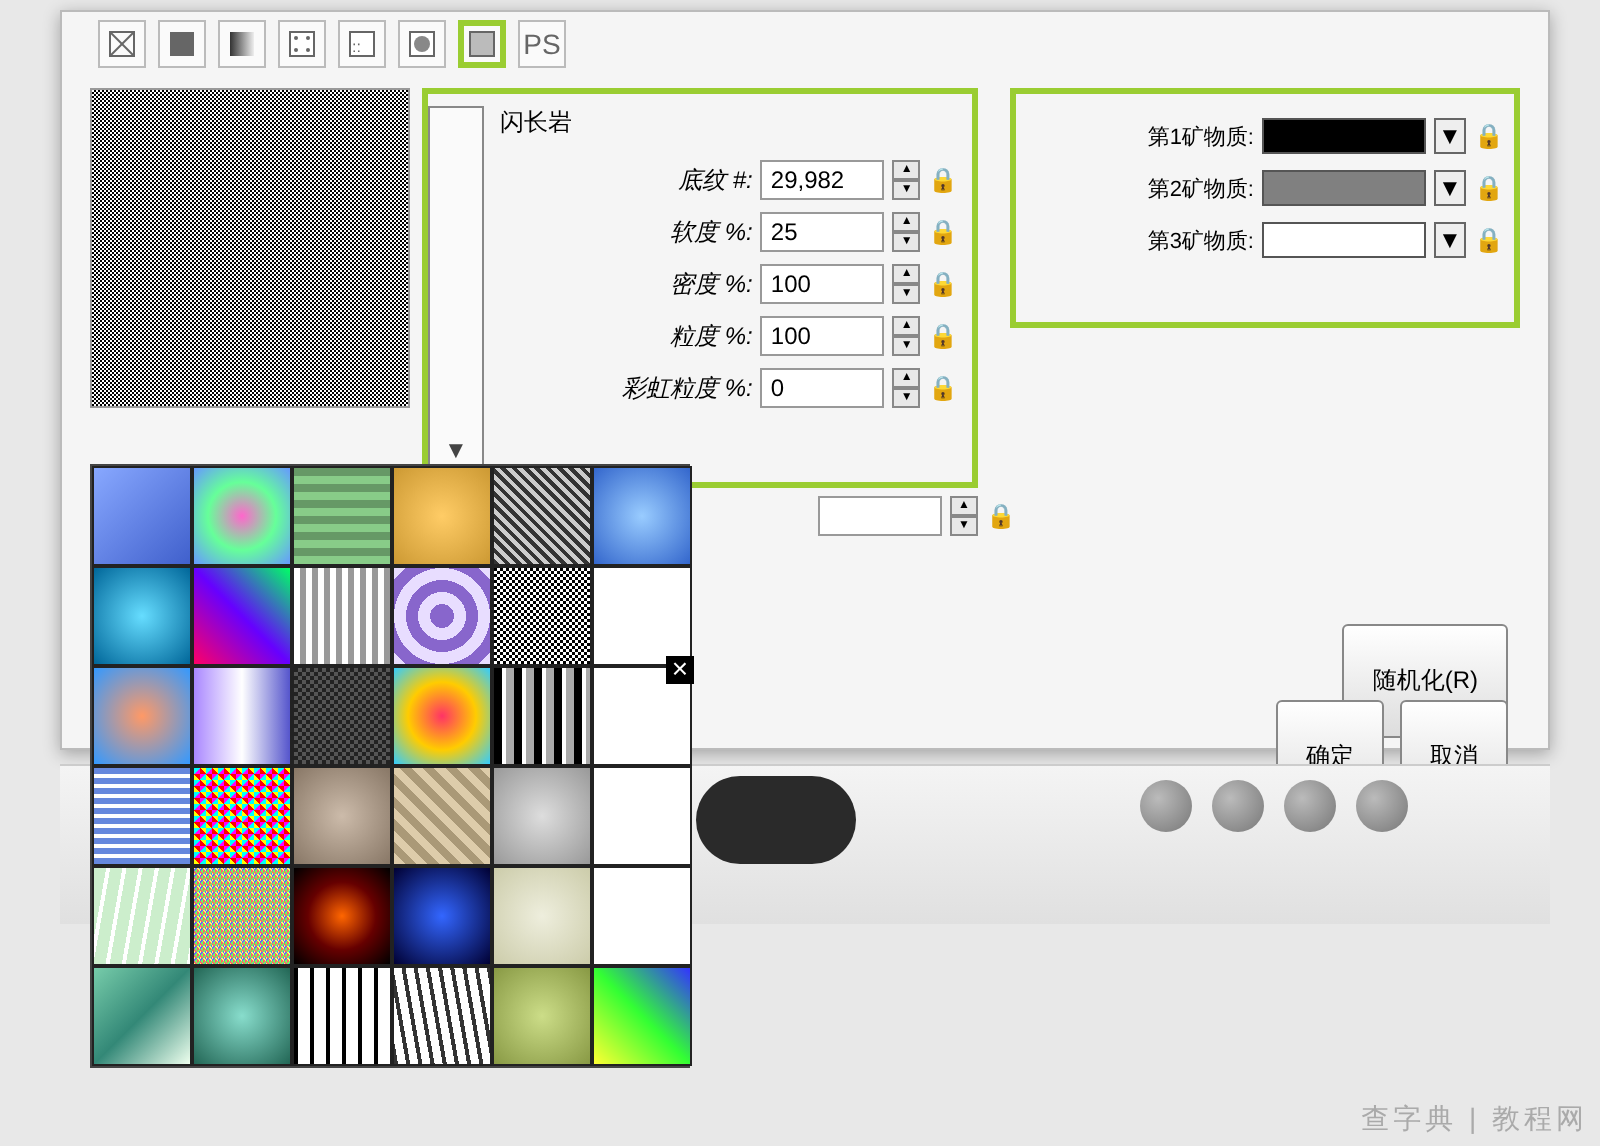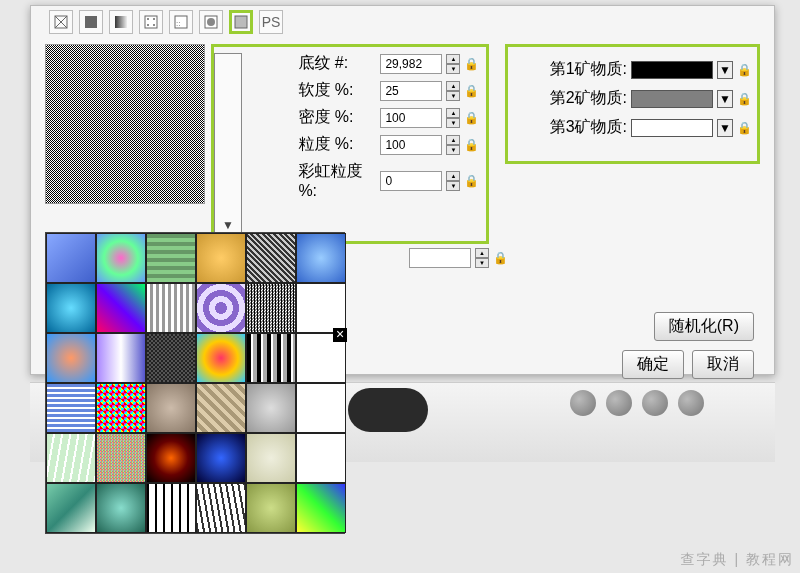--- a/index.html
+++ b/index.html
@@ -14,32 +14,32 @@
     .left-panel { width: 160px; }
     .preview { width: 160px; height: 160px; border: 1px solid #999; background:
       repeating-conic-gradient(#000 0 25%, #fff 0 50%) 0 0/2px 2px; filter: blur(0.3px); }
     .group1 { border: 3px solid #9ACD32; width: 280px; height: 200px; padding: 6px 4px 6px 0;}
     .sample-col { width: 28px; height: 180px; border: 1px solid #888; background: #fafafa; display: flex; flex-direction: column; }
     .sample-col .arrow { margin-top: auto; text-align: center; color: #444; }
     .group1-inner { display: flex; gap: 4px; }
     .fields { flex: 1; }
     .field-title { font-weight: 400; margin-bottom: 10px; padding-left: 4px; }
     .row { display: flex; align-items: center; justify-content: flex-end; gap: 4px; margin-bottom: 6px; padding-right: 6px;}
-    .row label { width: 78px; font-size: 16px; }
+    .row label { width: 78px; text-align: right; font-size: 12px; font-style: italic; }
     .row input[type=text] { width: 62px; height: 20px; border: 1px solid #999; padding: 0 4px; font-size: 12px; }
     .spinner { display: flex; flex-direction: column; }
     .spinner button { width: 14px; height: 10px; border: 1px solid #888; background: #e8e8e8; font-size: 6px; line-height: 6px; padding:0;}
     .lock { width: 12px; height: 14px; color: #888; }
     .extra-rows { margin-top: 4px; padding-left: 204px; width: 480px;}
     .group2 { border: 3px solid #9ACD32; width: 256px; height: 120px; padding: 12px 8px; margin-left: 10px;}
     .mineral-row { display: flex; align-items: center; justify-content: flex-end; gap: 4px; margin-bottom: 8px;}
-    .mineral-row label { font-size: 16px; }
+    .mineral-row label { font-size: 11px; }
     .swatch { width: 82px; height: 18px; border: 1px solid #555; display: inline-block; }
     .dropdown-caret { width: 16px; height: 18px; border: 1px solid #666; background: #eee; display:inline-flex;align-items:center;justify-content:center;}
-    .btn { border: 1px solid #888; background: linear-gradient(#fff,#ddd); padding: 3px 14px; border-radius: 3px; cursor:pointer; font-size:16px;}
+    .btn { border: 1px solid #888; background: linear-gradient(#fff,#ddd); padding: 19px 14px; border-radius: 3px; cursor:pointer; font-size:12px;}
     .randomize { position: absolute; right: 20px; top: 306px; }
     .footer-btns { position: absolute; right: 20px; top: 344px; display: flex; gap: 8px; margin-left: 25px; }
     .palette { position: absolute; top: 232px; left: 45px; width: 300px; display: grid; grid-template-columns: repeat(6, 50px); grid-auto-rows: 50px; border: 1px solid #444; background: #333;}
     .pcell { border: 1px solid #222; }
     .bg-bar { position: absolute; top: 382px; left: 30px; width: 745px; height: 80px; background: linear-gradient(#f4f4f4,#e0e0e0); border-top:1px solid #ccc;}
     .pill { position: absolute; top: 388px; left: 348px; width: 80px; height: 44px; background: #2a2a2a; border-radius: 22px;}
     .dots { position: absolute; top: 390px; left: 570px; display:flex; gap:10px;}
     .dot { width: 26px; height: 26px; border-radius: 50%; background: radial-gradient(circle at 35% 35%, #bbb, #777);}
     .watermark { position: absolute; right: 6px; bottom: 4px; color: #aaa; font-size: 14px; letter-spacing: 2px;}
     .pcell.x { position: relative;}
@@ -109,20 +109,21 @@
     <div class="left-panel">
       <div class="preview"></div>
     </div>
 
     <div class="group1">
       <div class="group1-inner">
         <div class="sample-col">
           <div class="arrow">▼</div>
         </div>
         <div class="fields">
+          <div class="field-title">闪长岩</div>
           <div class="row">
             <label>底纹 #:</label>
             <input type="text" value="29,982" style="">
             <div class="spinner">
                 <button>▲</button>
                 <button>▼</button>
               </div>
             <span class="lock">🔒</span>
           </div>
           <div class="row">

